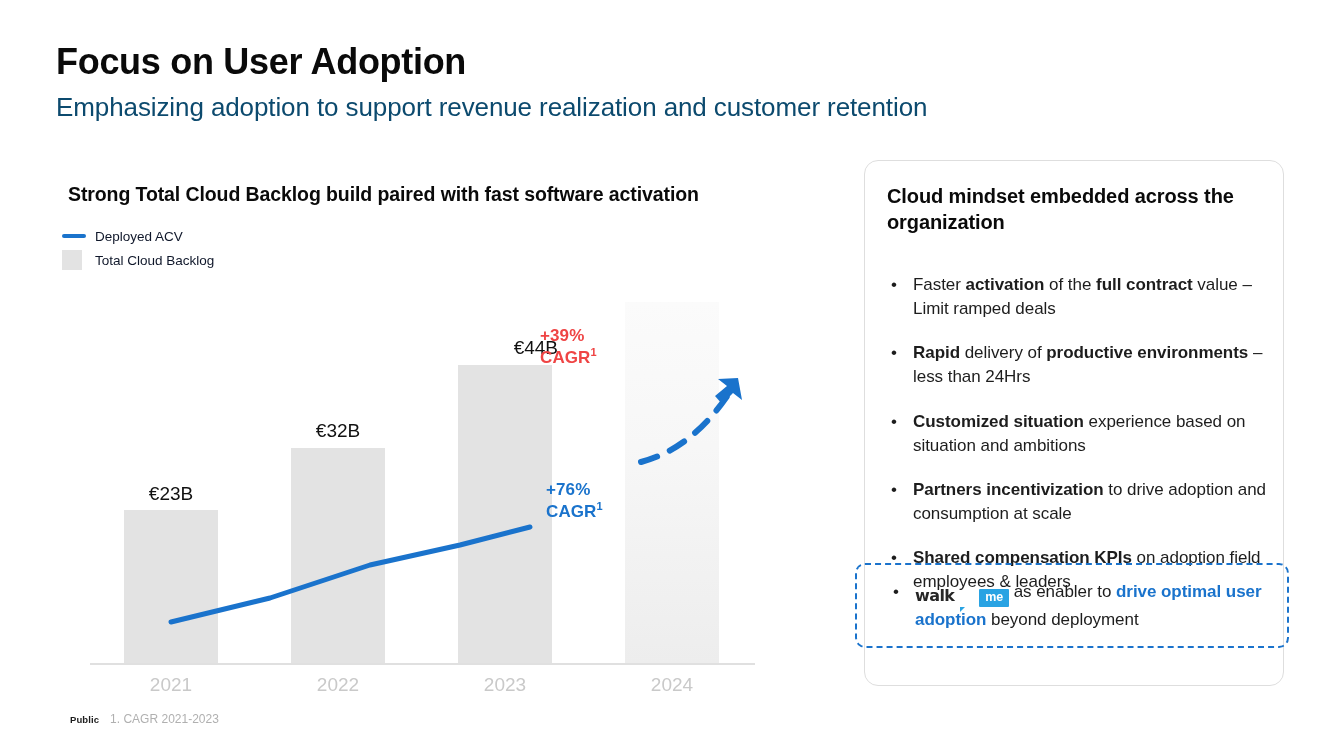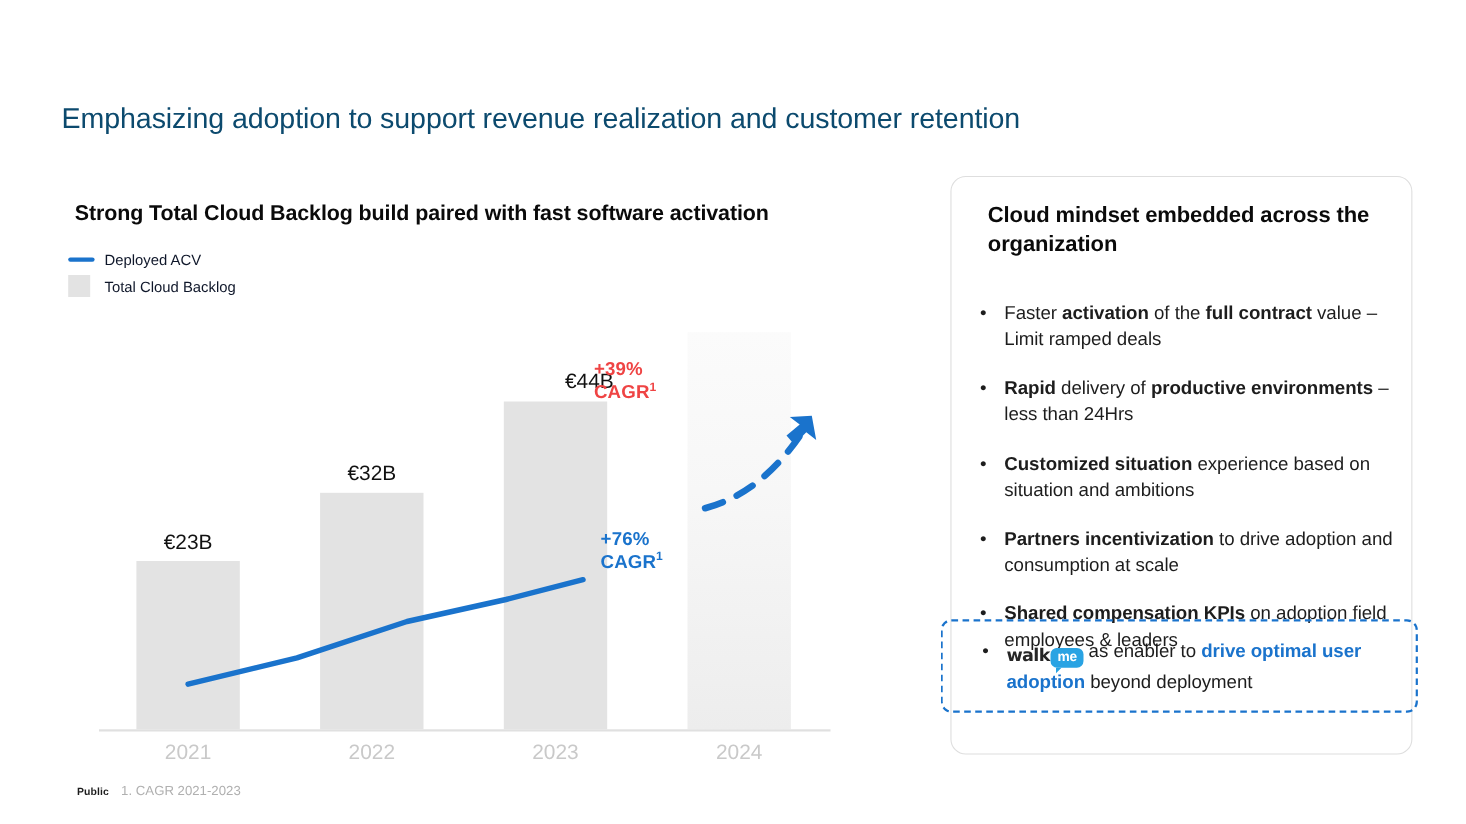--- a/index.html
+++ b/index.html
@@ -74,21 +74,21 @@
   .cagr sup { font-size:11px; vertical-align:super; }
 
   .line-svg, .arrow-svg { position:absolute; left:0; top:0; pointer-events:none; }
 
   
   .card {
     position:absolute; left:864px; top:160px; width:420px; height:526px;
     border:1px solid #dedede; border-radius:14px; background:#fff;
   }
   .card-title {
-    position:absolute; left:33px; top:22px; width:365px;
+    position:absolute; left:22px; top:22px; width:365px;
     font-size:20px; font-weight:700; color:#0a0a0a; line-height:1.32;
     letter-spacing:-0.1px;
   }
   .bullets { position:absolute; left:0; top:112px; width:420px; }
   .bullet { display:flex; margin-bottom:20px; padding-left:26px; padding-right:8px; }
   .bullet .dot {
     width:22px; flex:0 0 22px; font-size:17px; color:#1d1d1d;
     line-height:1.42; text-align:left;
   }
   .bullet .btxt {
@@ -107,37 +107,38 @@
   
   .walkme { display:inline-flex; align-items:center; vertical-align:-4px;text-align:center; }
   .walkme .wm-word {
     font-family:"DejaVu Sans", sans-serif;
     font-size:16px; font-weight:700; color:#262626; letter-spacing:-0.6px;
   }
   .walkme .wm-badge { position:relative; margin-left:1px; }
   .walkme .wm-pill {
     display:inline-block; background:#29a3e3; color:#fff;
     font-size:12.5px; font-weight:700; letter-spacing:-0.2px;
-    padding:2px 6px 3px 6px; border-radius:6px; line-height:1;
+    padding:2px 6px 3px 6px; border-radius:1px; line-height:1;margin-left:24px;
   }
   .walkme .wm-tail {
     position:absolute; left:5px; bottom:-4px; width:0; height:0;
     border-left:5px solid #29a3e3; border-bottom:5px solid transparent;
   }
 
   
   .footer { position:absolute; left:52px; top:712px; display:flex; align-items:baseline;padding-left:18px; }
   .footer .public { font-size:9.5px; font-weight:700; color:#1d1d1d; letter-spacing:0.1px; }
   .footer .note { font-size:12px; color:#b0b0b0; margin-left:11px; }
 </style>
 </head>
 <body>
 
 <div id="slide">
 
+  <div class="slide-title">Focus on User Adoption</div>
   <div class="slide-subtitle">Emphasizing adoption to support revenue realization and customer retention</div>
 
   <div class="chart-panel">
 
     <div class="chart-title">Strong Total Cloud Backlog build paired with fast software activation</div>
 
     <div class="legend">
       <div class="legend-row">
         <span class="legend-swatch-line"></span>
         <span class="legend-label">Deployed ACV</span>

